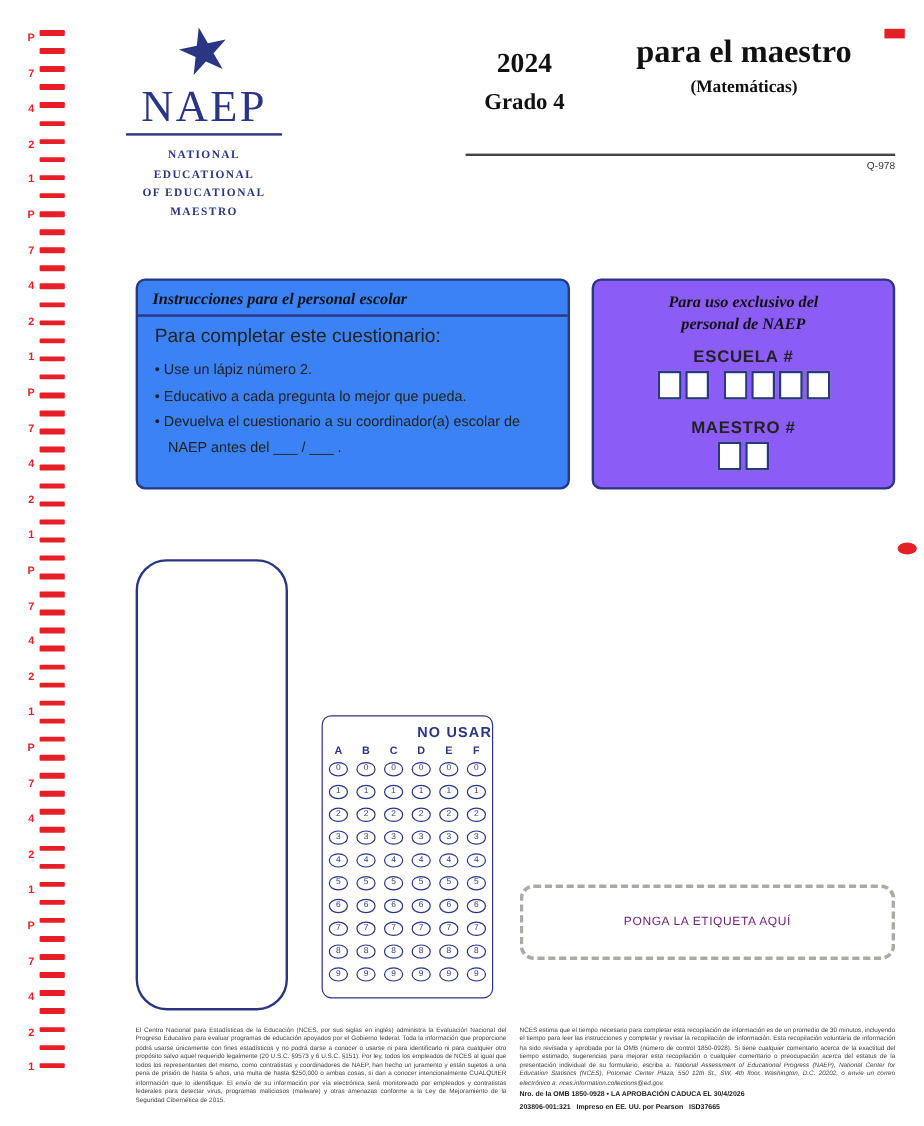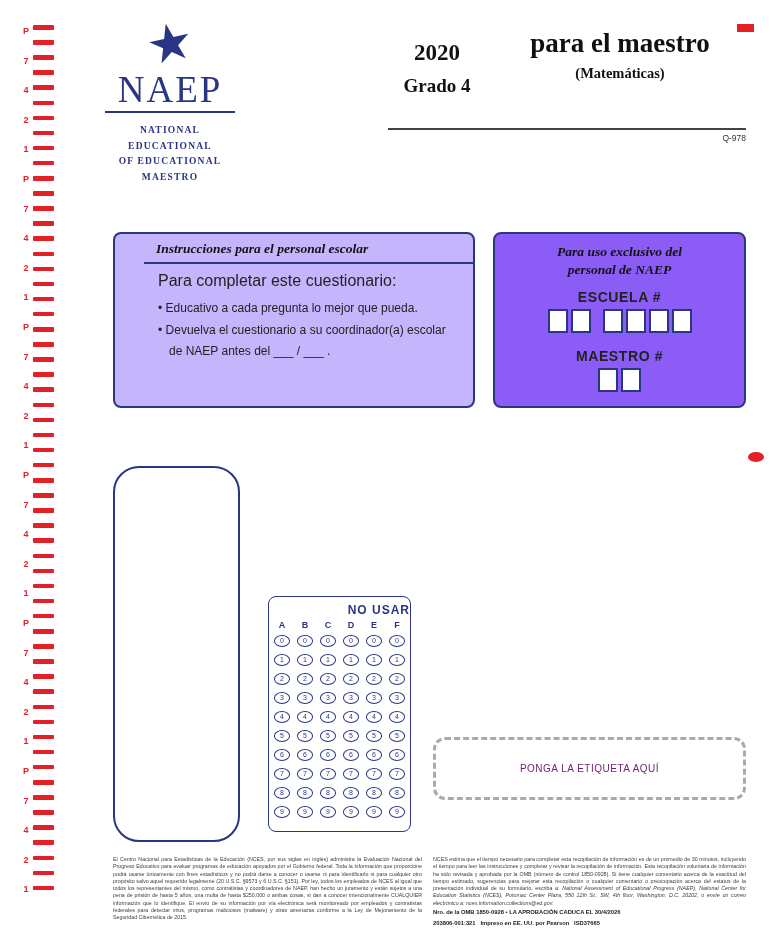--- a/index.html
+++ b/index.html
@@ -36,21 +36,21 @@
   .title-block { position:absolute; left:492px; top:28px; width:256px; text-align:center;
                  font-family:"Liberation Serif", serif; font-weight:bold; color:#111; }
   .title-line { font-size:27px; line-height:31px; }
   .subject { font-size:14.5px; margin-top:6px; }
   .header-rule { position:absolute; left:388px; top:128px; width:358px; height:1.5px; background:#444; }
   .form-code { position:absolute; left:646px; top:133px; width:100px; text-align:right;
                font-size:8.5px; color:#333; }
 
   
   .instructions-box { position:absolute; left:113px; top:232px; width:362px; height:176px;
-                      border:2px solid var(--navy); border-radius:8px; background:#c4b5fd;padding-left:29px; }
+                      border:2px solid var(--navy); border-radius:8px; background:#3b82f6; }
   .ibox-header { padding:7px 12px 5px; border-bottom:2px solid var(--navy);
                  font-family:"Liberation Serif", serif; font-style:italic; font-weight:bold;
                  font-size:13.5px; color:#111; }
   .ibox-body { padding:8px 14px 0; }
   .ibox-subheader { font-size:16px; color:#222; margin-bottom:8px; }
   ul.bullets { list-style:none; }
   ul.bullets li { font-size:12px; line-height:1.8; color:#222;
                   padding-left:11px; text-indent:-11px; }
   ul.bullets li::before { content:"\2022  "; }
 
@@ -201,37 +201,38 @@
   <div class="logo-acronym">NAEP</div>
   <div class="logo-rule"></div>
   <div class="logo-org">
     <div>NATIONAL EDUCATIONAL</div>
     <div>OF EDUCATIONAL</div>
     <div>MAESTRO</div>
   </div>
 </div>
 
 <div class="year-grade">
-  <div class="year">2020</div>
+  <div class="year">2024</div>
   <div class="grade">Grado 4</div>
 </div>
 
 <div class="title-block">
   <div class="title-line">para el maestro</div>
   <div class="subject">(Matemáticas)</div>
 </div>
 
 <div class="header-rule"></div>
 <div class="form-code">Q-978</div>
 
 <div class="instructions-box">
   <div class="ibox-header">Instrucciones para el personal escolar</div>
   <div class="ibox-body">
     <div class="ibox-subheader">Para completar este cuestionario:</div>
     <ul class="bullets">
+      <li>Use un lápiz número 2.</li>
       <li>Educativo a cada pregunta lo mejor que pueda.</li>
       <li>Devuelva el cuestionario a su coordinador(a) escolar de NAEP antes del ___ / ___ .</li>
     </ul>
   </div>
 </div>
 
 <div class="staff-box">
   <div class="sbox-header">
     <div>Para uso exclusivo del</div>
     <div>personal de NAEP</div>

